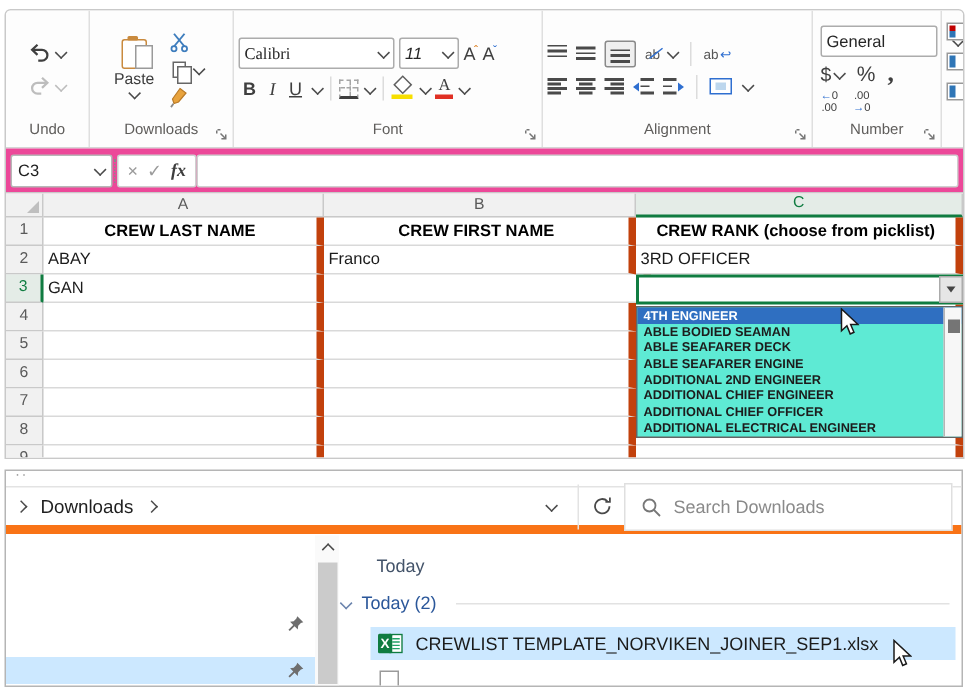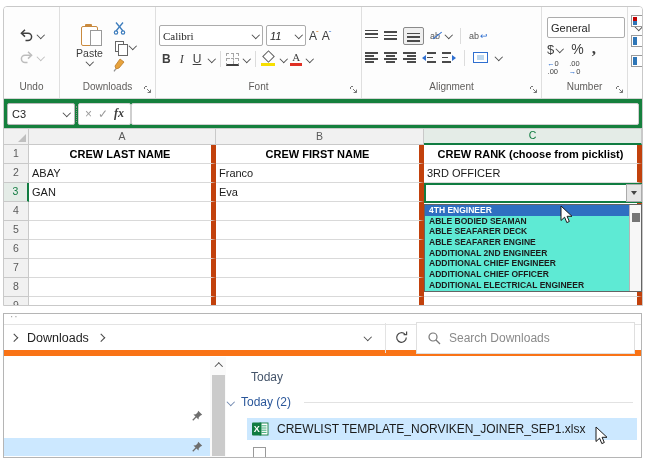--- a/index.html
+++ b/index.html
@@ -87,21 +87,21 @@
   .comma { font-size:17px; font-weight:bold; color:#3f3f3f; font-family:"Liberation Serif",serif; line-height:10px; }
   .decicon { font-size:7.5px; line-height:7.5px; color:#3f3f3f; text-align:center; }
   .decicon .arr { color:#2F6FD0; }
 
   .ptile { width:13px; height:12px; border:1px solid #999; position:relative; background:#fff; }
   .ptile::before { content:""; position:absolute; left:1px; top:1px; bottom:1px; width:4px;
                    background:linear-gradient(#C00000 0 50%, #2E75B6 50% 100%); }
   .ptile.b2::before { background:#2E75B6; }
 
   
-  .fbar { height:30px; display:flex; align-items:center; padding:0 3px; gap:0; border-bottom:1px solid #C9C9C9; background:#15803d; }
+  .fbar { height:30px; display:flex; align-items:center; padding:0 3px; gap:0; border-bottom:1px solid #C9C9C9; background:#ec4899; }
   .namebox { width:68px; height:22px; border:1px solid #B7B7B7; border-radius:2px; background:#fff;
              display:flex; align-items:center; justify-content:space-between; padding:0 4px; font-size:11px; color:#1f1f1f; }
   .dotsep { width:0; height:16px; border-left:1px dotted #8a8a8a; margin:0 1px; }
   .fbtns { height:22px; border:1px solid #CFCFCF; border-radius:2px; background:#fff;
            display:flex; align-items:center; gap:6px; padding:0 6px; }
   .fbx { color:#9b9b9b; font-size:12px; line-height:12px; }
   .fx { font-family:"Liberation Serif",serif; font-style:italic; font-weight:bold; font-size:12px; color:#3d3d3d; }
   .fml { flex:1; height:22px; border:1px solid #CFCFCF; border-radius:2px; background:#fff; font-size:11px; padding:0 4px; line-height:20px; color:#1f1f1f; }
 
   
@@ -450,21 +450,20 @@
     </div>
     <div class="srow">
       <div class="rowh">2</div>
       <div class="cell w-a">ABAY</div>
       <div class="cell w-b">Franco</div>
       <div class="cell w-c">3RD OFFICER</div>
     </div>
     <div class="srow">
       <div class="rowh sel">3</div>
       <div class="cell w-a">GAN</div>
-      <div class="cell w-b">Eva</div>
       <div class="cell w-c"></div>
     </div>
     <div class="srow">
       <div class="rowh">4</div>
       <div class="cell w-a"></div>
       <div class="cell w-b"></div>
       <div class="cell w-c"></div>
     </div>
     <div class="srow">
       <div class="rowh">5</div>

